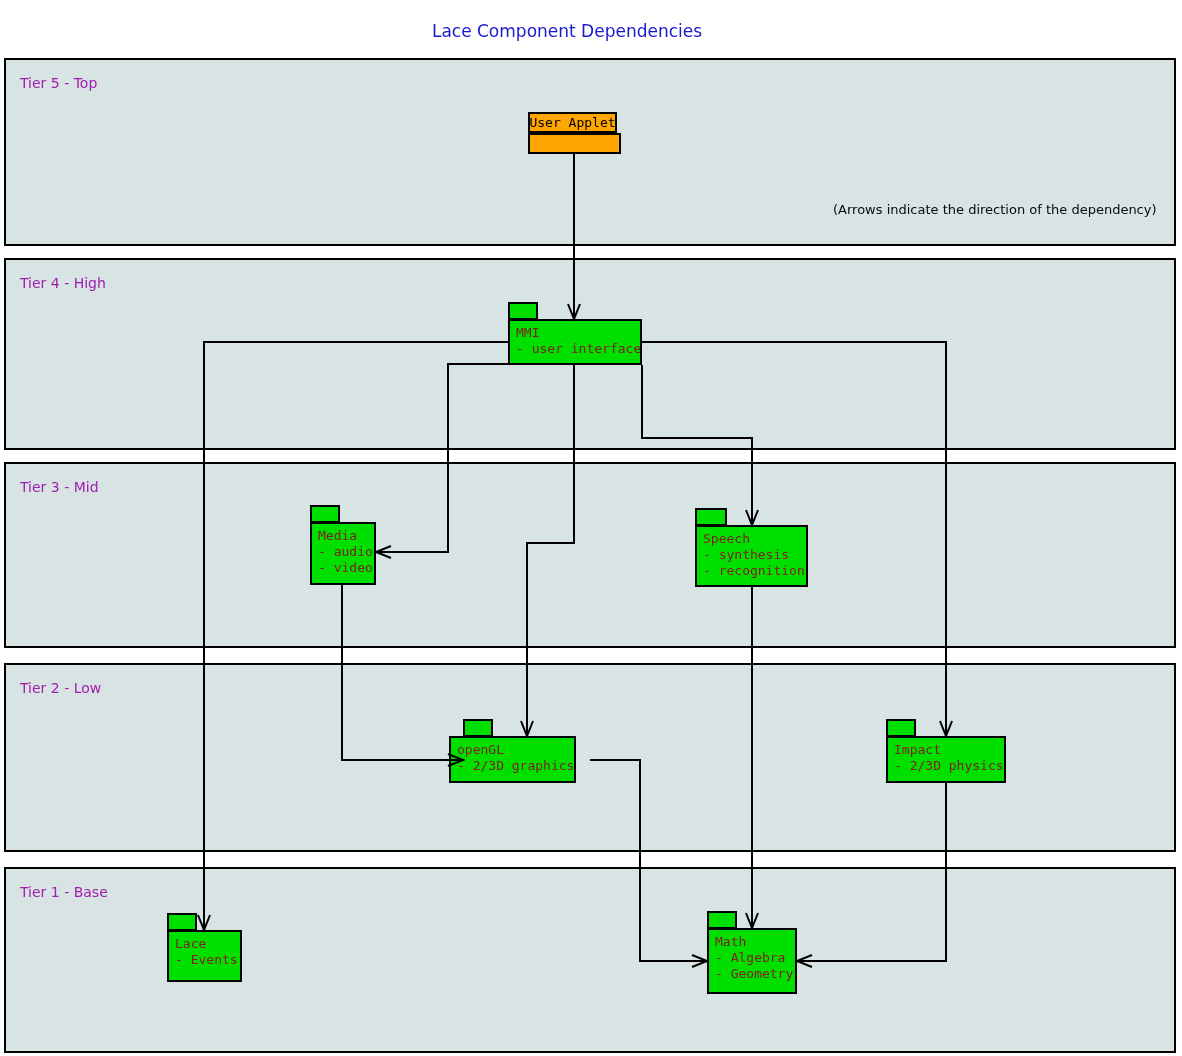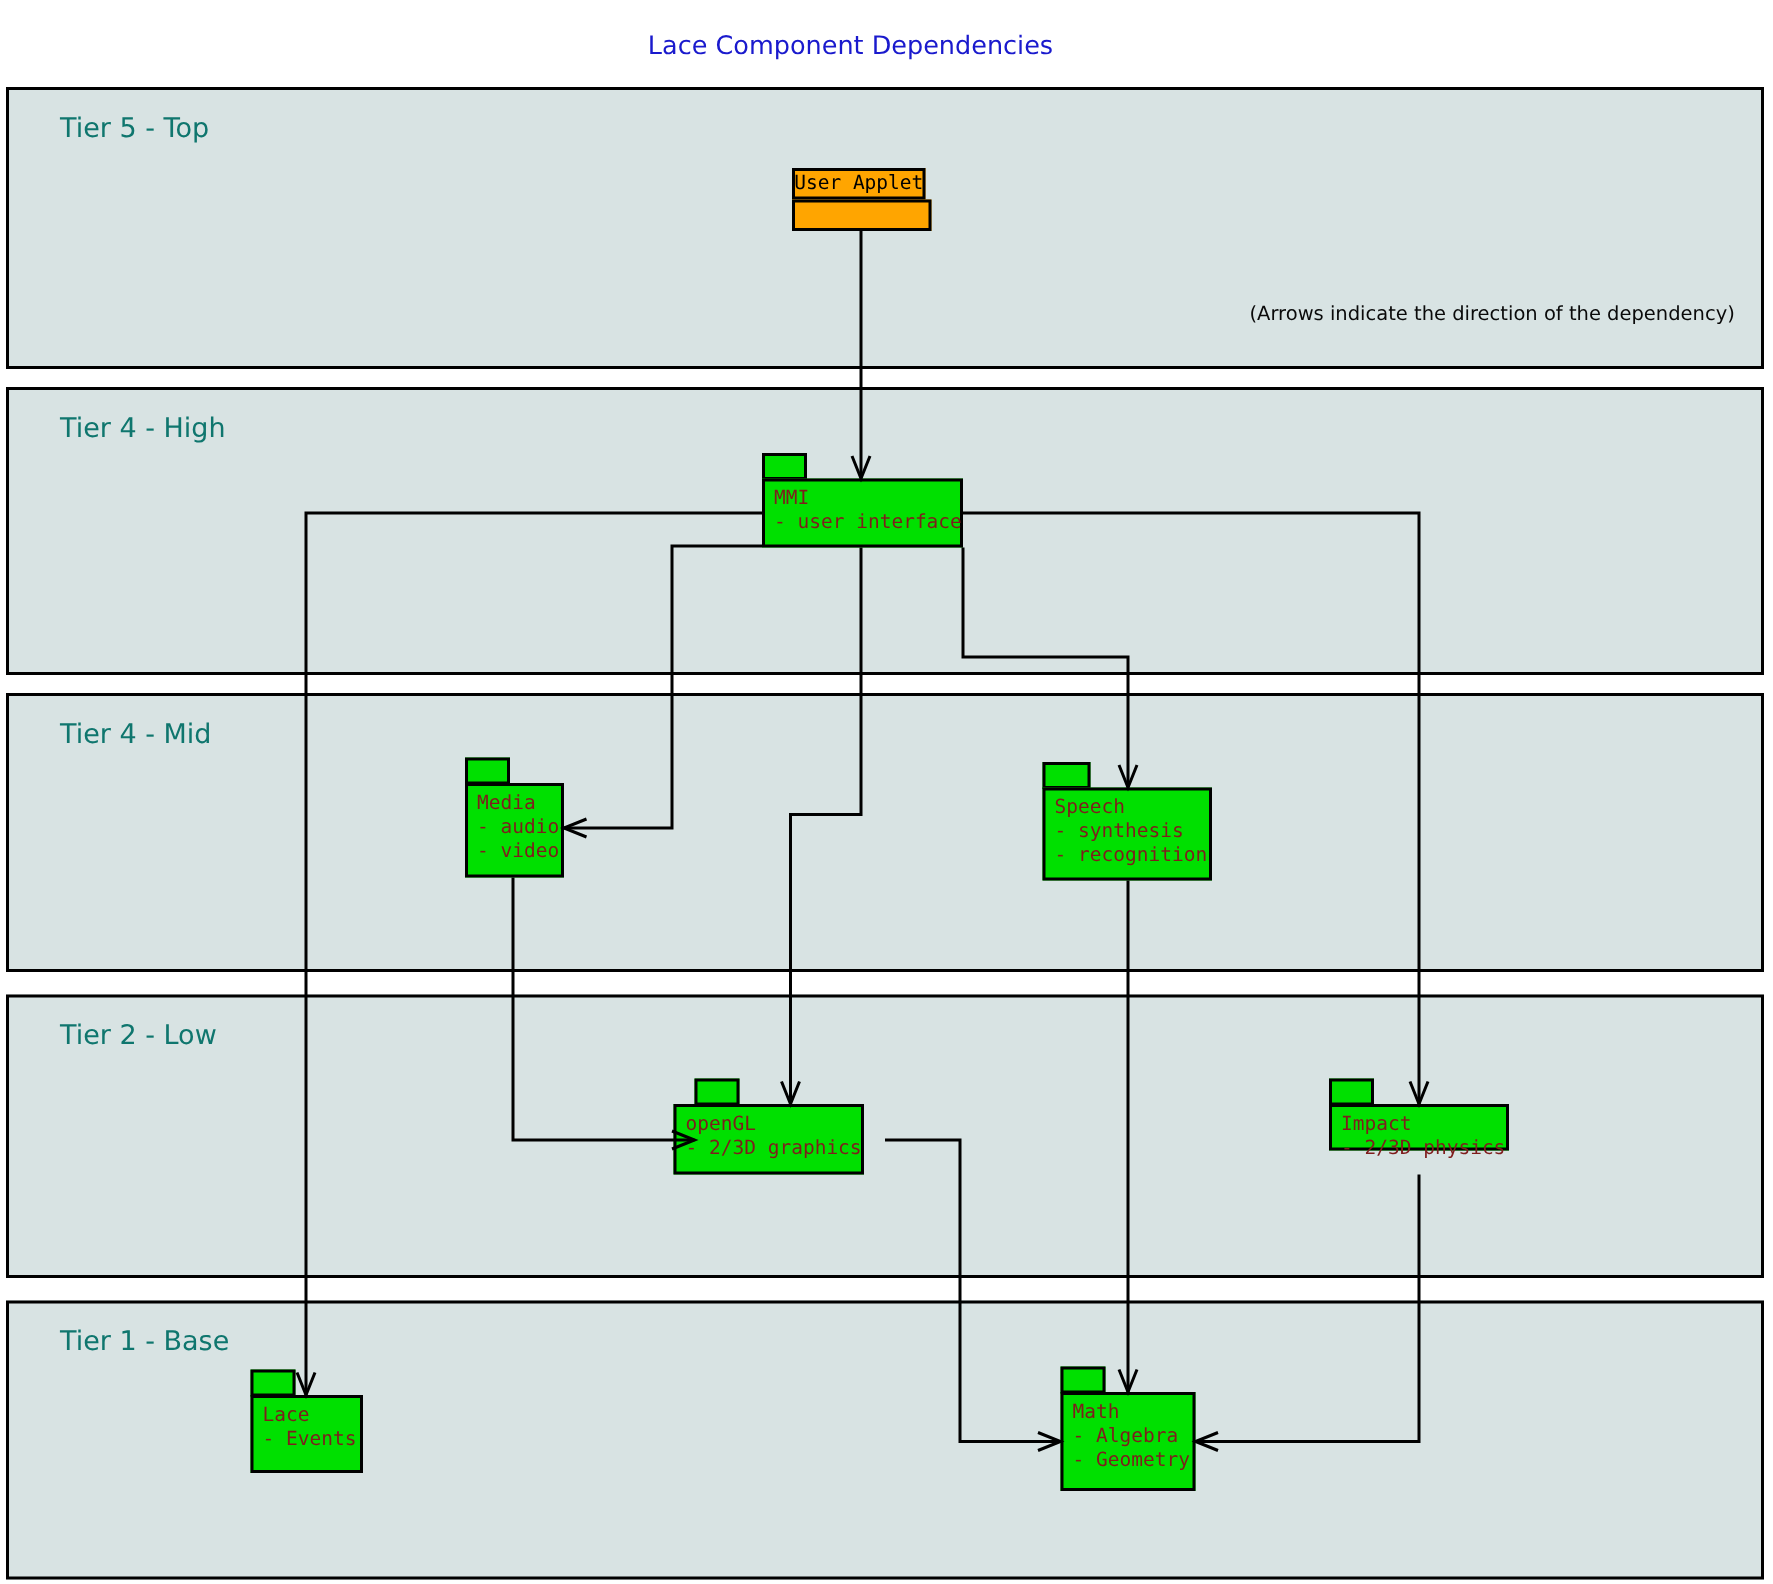--- a/index.html
+++ b/index.html
@@ -12,21 +12,21 @@
   .tier-layer, .component-layer { position:absolute; inset:0; }
   .tier-layer { z-index:1; }
   .component-layer { z-index:2; }
   .connector-layer { position:absolute; left:0; top:0; z-index:3; pointer-events:none; }
   .tier-band {
     position:absolute; box-sizing:border-box;
     border:2px solid #000000;
   }
   .tier-label {
     position:absolute; left:14px; top:15px;
-    font-size:18px; color:#0f766e; white-space:nowrap;margin-left:20px;
+    font-size:14px; color:#a21caf; white-space:nowrap;
   }
   .note {
     position:absolute; left:833px; top:202px; z-index:2;
     font-size:13px; color:#0a0a0a; white-space:nowrap;
   }
   .folder-tab, .folder-body, .applet-label, .applet-body {
     position:absolute; box-sizing:border-box; border:2px solid #000000;
   }
   .folder-body {
     font-family:"DejaVu Sans Mono","Liberation Mono",monospace;
@@ -47,21 +47,21 @@
 <div class="stage">
   <div class="page-title" style="color: rgb(26, 26, 205);">Lace Component Dependencies</div>
   <div class="tier-layer">
       <div class="tier-band" style="left: 4px; top: 58px; width: 1172px; height: 188px; background: rgb(216, 227, 227); border-color: rgb(0, 0, 0);">
         <div class="tier-label">Tier 5 - Top</div>
       </div>
       <div class="tier-band" style="left: 4px; top: 258px; width: 1172px; height: 192px; background: rgb(216, 227, 227); border-color: rgb(0, 0, 0);">
         <div class="tier-label">Tier 4 - High</div>
       </div>
       <div class="tier-band" style="left: 4px; top: 462px; width: 1172px; height: 186px; background: rgb(216, 227, 227); border-color: rgb(0, 0, 0);">
-        <div class="tier-label">Tier 4 - Mid</div>
+        <div class="tier-label">Tier 3 - Mid</div>
       </div>
       <div class="tier-band" style="left: 4px; top: 663px; width: 1172px; height: 189px; background: rgb(216, 227, 227); border-color: rgb(0, 0, 0);">
         <div class="tier-label">Tier 2 - Low</div>
       </div>
       <div class="tier-band" style="left: 4px; top: 867px; width: 1172px; height: 186px; background: rgb(216, 227, 227); border-color: rgb(0, 0, 0); text-align: center;">
         <div class="tier-label">Tier 1 - Base</div>
       </div>
     </div>
   <div class="note">(Arrows indicate the direction of the dependency)</div>
   <div class="component-layer">
@@ -69,21 +69,21 @@
       <div class="applet-label" style="left: 528px; top: 112px; width: 89px; height: 21px; background: rgb(255, 165, 0);">User Applet</div>
       <div class="folder-tab" style="left: 508px; top: 302px; width: 30px; height: 18px; background: rgb(0, 224, 0);"></div>
       <div class="folder-body" style="left: 508px; top: 319px; width: 134px; height: 46px; background: rgb(0, 224, 0);"><div class="folder-line">MMI</div><div class="folder-line">- user interface</div></div>
       <div class="folder-tab" style="left: 310px; top: 505px; width: 30px; height: 18px; background: rgb(0, 224, 0);"></div>
       <div class="folder-body" style="left: 310px; top: 522px; width: 66px; height: 63px; background: rgb(0, 224, 0);"><div class="folder-line">Media</div><div class="folder-line">- audio</div><div class="folder-line">- video</div></div>
       <div class="folder-tab" style="left: 695px; top: 508px; width: 32px; height: 18px; background: rgb(0, 224, 0);"></div>
       <div class="folder-body" style="left: 695px; top: 525px; width: 113px; height: 62px; background: rgb(0, 224, 0);"><div class="folder-line">Speech</div><div class="folder-line">- synthesis</div><div class="folder-line">- recognition</div></div>
       <div class="folder-tab" style="left: 463px; top: 719px; width: 30px; height: 18px; background: rgb(0, 224, 0);"></div>
       <div class="folder-body" style="left: 449px; top: 736px; width: 127px; height: 47px; background: rgb(0, 224, 0);"><div class="folder-line">openGL</div><div class="folder-line">- 2/3D graphics</div></div>
       <div class="folder-tab" style="left: 886px; top: 719px; width: 30px; height: 18px; background: rgb(0, 224, 0);"></div>
-      <div class="folder-body" style="left: 886px; top: 736px; width: 120px; height: 31px; background: rgb(0, 224, 0);"><div class="folder-line">Impact</div><div class="folder-line">- 2/3D physics</div></div>
+      <div class="folder-body" style="left: 886px; top: 736px; width: 120px; height: 47px; background: rgb(0, 224, 0);"><div class="folder-line">Impact</div><div class="folder-line">- 2/3D physics</div></div>
       <div class="folder-tab" style="left: 167px; top: 913px; width: 30px; height: 18px; background: rgb(0, 224, 0);"></div>
       <div class="folder-body" style="left: 167px; top: 930px; width: 75px; height: 52px; background: rgb(0, 224, 0);"><div class="folder-line">Lace</div><div class="folder-line">- Events</div></div>
       <div class="folder-tab" style="left: 707px; top: 911px; width: 30px; height: 18px; background: rgb(0, 224, 0);"></div>
       <div class="folder-body" style="left: 707px; top: 928px; width: 90px; height: 66px; background: rgb(0, 224, 0);"><div class="folder-line">Math</div><div class="folder-line">- Algebra</div><div class="folder-line">- Geometry</div></div>
     </div>
   <svg class="connector-layer" width="1182" height="1056">
       <g>
         <path d="M 574,154 L 574,319" fill="none" stroke="#000000" stroke-width="2"></path>
         <path d="M 568,304 L 574,319 L 580,304" fill="none" stroke="#000000" stroke-width="2"></path>
       </g>

